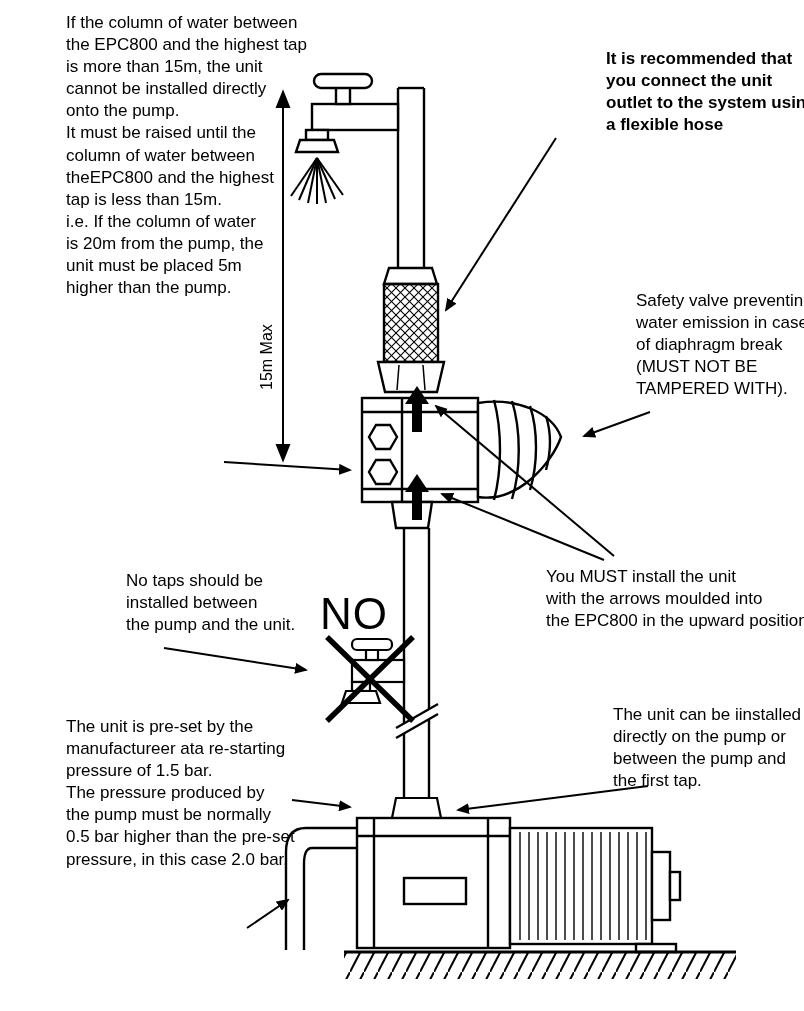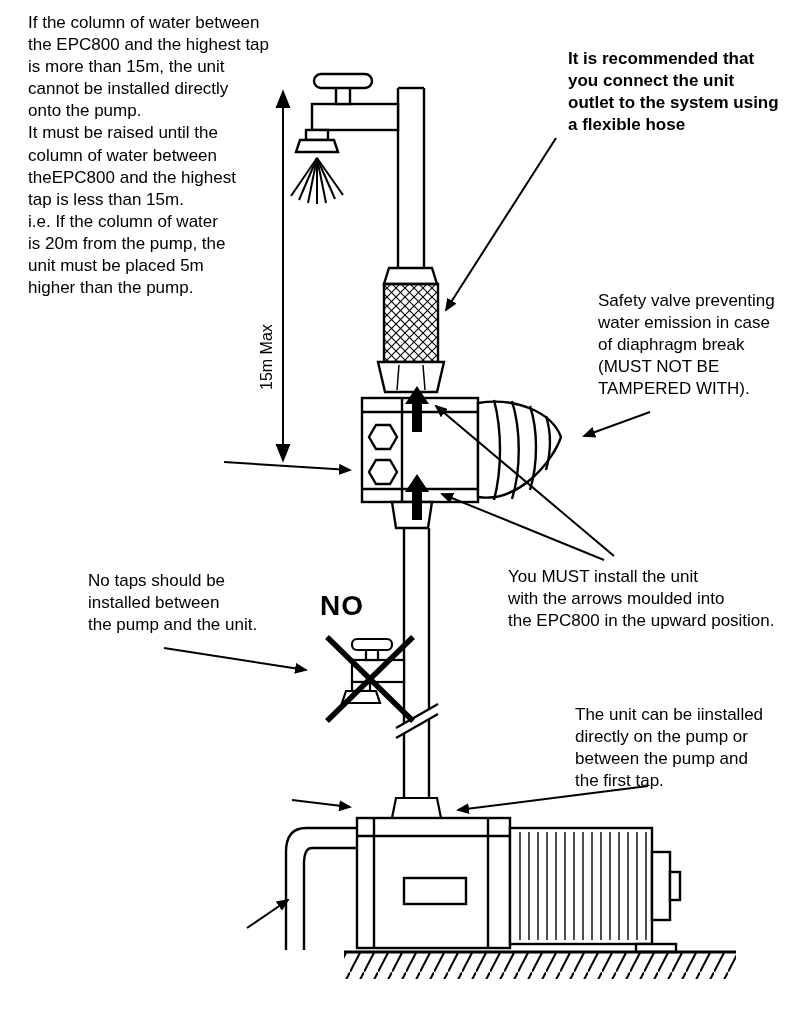--- a/index.html
+++ b/index.html
@@ -2,23 +2,23 @@
 <html><head>
 <meta charset="utf-8">
 <style>
   html,body{margin:0;padding:0;background:#fff;}
   .page{
     position:relative;width:804px;height:1011px;background:#fff;overflow:hidden;
     font-family:"Liberation Sans", sans-serif;color:#000;
   }
   .diagram{position:absolute;left:0;top:0;}
   .ann{
-    position:absolute;white-space:pre-line;font-size:17px;line-height:1.3;
+    position:absolute;white-space:pre-line;font-size:17px;line-height:1.3;margin-left:38px;
   }
-  .big-no{position:absolute;font-size:28px;font-weight:700;letter-spacing:1px;line-height:1;}
+  .big-no{position:absolute;font-size:44px;font-weight:400;letter-spacing:1px;line-height:1;}
   .rot{
     position:absolute;font-size:16px;white-space:nowrap;
     transform:rotate(-90deg);transform-origin:0 0;
   }
 </style>
 </head>
 <body>
 
 <div class="page">
 
@@ -210,20 +210,27 @@
   <div class="ann" style="left:88px;top:570px;width:176px;">No taps should be
 installed between
 the pump and the unit.</div>
 
   <div class="big-no" style="left:320px;top:592px;">NO</div>
 
   <div class="ann" style="left:508px;top:566px;width:296px;">You MUST install the unit
 with the arrows moulded into
 the EPC800 in the upward position.</div>
 
+  <div class="ann" style="left:28px;top:716px;width:270px;">The unit is pre-set by the
+manufactureer ata re-starting
+pressure of 1.5 bar.
+The pressure produced by
+the pump must be normally
+0.5 bar higher than the pre-set
+pressure, in this case 2.0 bar.</div>
 
   <div class="ann" style="left:575px;top:704px;width:224px;">The unit can be iinstalled
 directly on the pump or
 between the pump and
 the first tap.</div>
 
 
 </div>
 
 </body></html>

